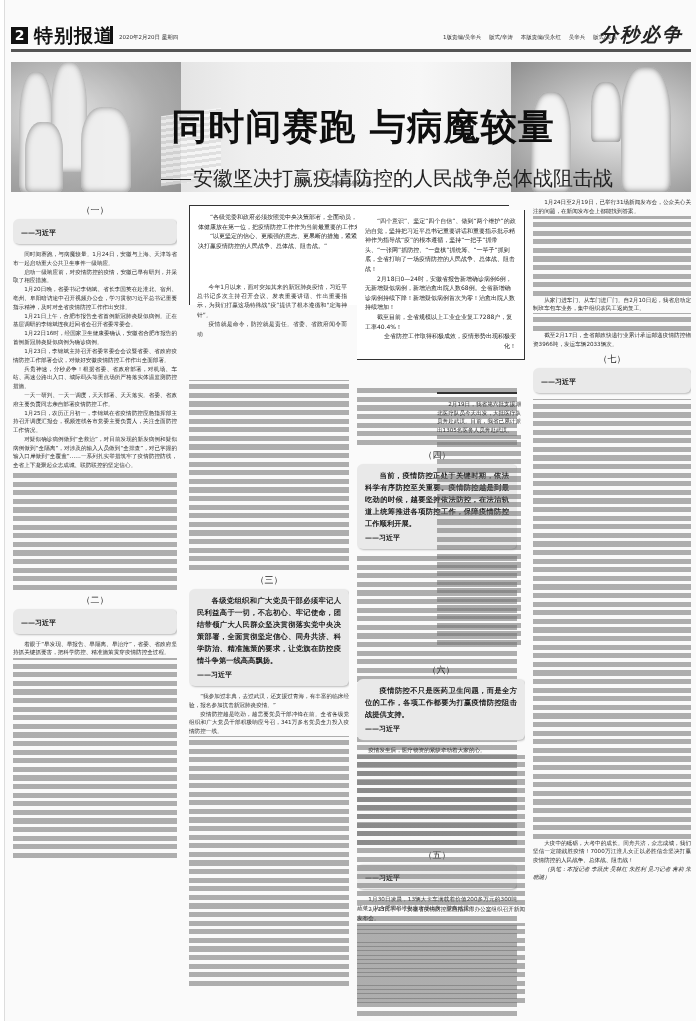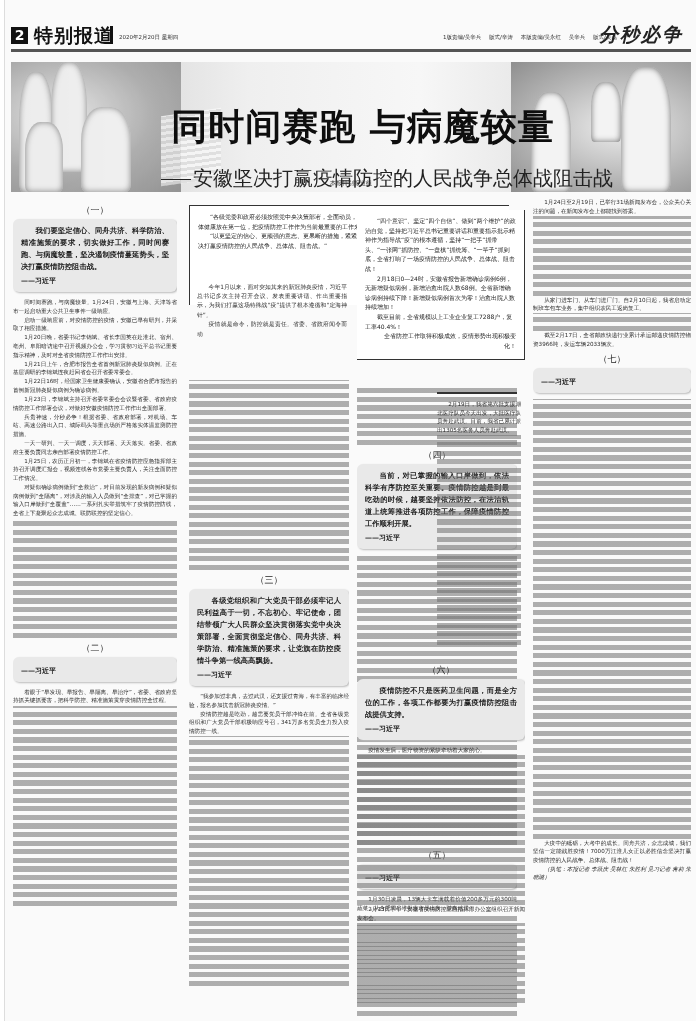--- a/index.html
+++ b/index.html
@@ -72,21 +72,20 @@
       <div class="fig" style="left:110px;top:5px;width:50px;height:125px;"></div>
     </div>
     <div class="headline">同时间赛跑  与病魔较量</div>
     <div class="subhead"><span class="dash"></span><span>安徽坚决打赢疫情防控的人民战争总体战阻击战</span></div>
     <div class="byline">本报特别报道组</div>
   </div>
 
   <div class="col" style="left:8px;top:200px;width:164px;height:816px;">
     <div class="sec-no">（一）</div>
     <div class="quote">
-      <div class="qt">我们要坚定信心、同舟共济、科学防治、精准施策的要求，切实做好工作，同时间赛跑、与病魔较量，坚决遏制疫情蔓延势头，坚决打赢疫情防控阻击战。</div>
       <div class="qa">——习近平</div>
     </div>
     <p>同时间赛跑，与病魔较量。1月24日，安徽与上海、天津等省市一起启动重大公共卫生事件一级响应。</p>
     <p>启动一级响应前，对疫情防控的疫情，安徽已早有研判，并采取了相应措施。</p>
     <p>1月20日晚，省委书记李锦斌、省长李国英在赴淮北、宿州、亳州、阜阳暗访途中召开视频办公会，学习贯彻习近平总书记重要指示精神，及时对全省疫情防控工作作出安排。</p>
     <p>1月21日上午，合肥市报告全省首例新冠肺炎疑似病例。正在基层调研的李锦斌连夜赶回省会召开省委常委会。</p>
     <p>1月22日16时，经国家卫生健康委确认，安徽省合肥市报告的首例新冠肺炎疑似病例为确诊病例。</p>
     <p>1月23日，李锦斌主持召开省委常委会会议暨省委、省政府疫情防控工作部署会议，对做好安徽疫情防控工作作出全面部署。</p>
     <p>兵贵神速，分秒必争！根据省委、省政府部署，对机场、车站、高速公路出入口、城际码头等重点场所严格落实体温监测防控措施。</p>
     <p>一天一研判、一天一调度，天天部署、天天落实。省委、省政府主要负责同志亲自部署疫情防控工作。</p>
@@ -125,21 +124,21 @@
     </div>
     <p>“我参加过非典，去过武汉，还支援过青海，有丰富的临床经验，报名参加抗击新冠肺炎疫情。”</p>
     <p>疫情防控越是吃劲，越需要党员干部冲锋在前。全省各级党组织和广大党员干部积极响应号召，341万多名党员全力投入疫情防控一线。</p>
     <div class="filler" style="height:250px;"></div>
   </div>
 
   <div class="col" style="left:352px;top:385px;width:160px;height:631px;">
     <div class="filler" style="height:60px;"></div>
     <div class="sec-no">（四）</div>
     <div class="quote">
-      <div class="qt">当前，对已掌握的输入口岸做到，依法科学有序防控至关重要。疫情防控越是到最吃劲的时候，越要坚持依法防控，在法治轨道上统筹推进各项防控工作，保障疫情防控工作顺利开展。</div>
+      <div class="qt">当前，疫情防控正处于关键时期，依法科学有序防控至关重要。疫情防控越是到最吃劲的时候，越要坚持依法防控，在法治轨道上统筹推进各项防控工作，保障疫情防控工作顺利开展。</div>
       <div class="qa">——习近平</div>
     </div>
     <div class="filler" style="height:290px;"></div>
     <div class="sec-no">（五）</div>
     <div class="quote">
       <div class="qa">——习近平</div>
     </div>
     <p>1月30日凌晨，13辆大卡车满载着价值200多万元的300吨蔬菜，从合肥周谷堆批发市场出发，驶向武汉！</p>
     <div class="filler" style="height:120px;"></div>
   </div>

